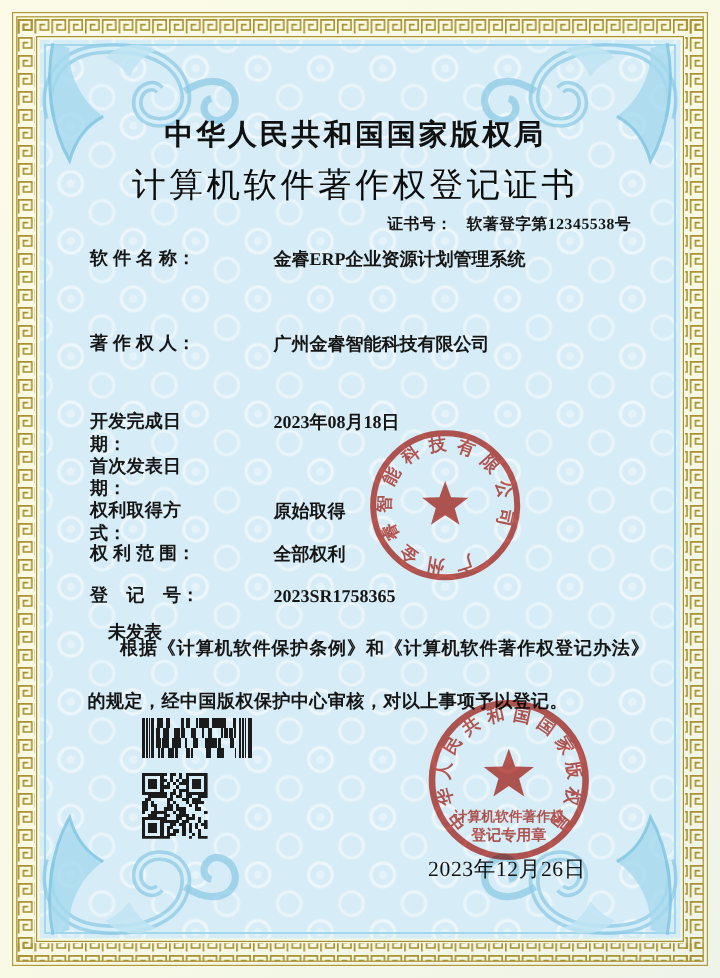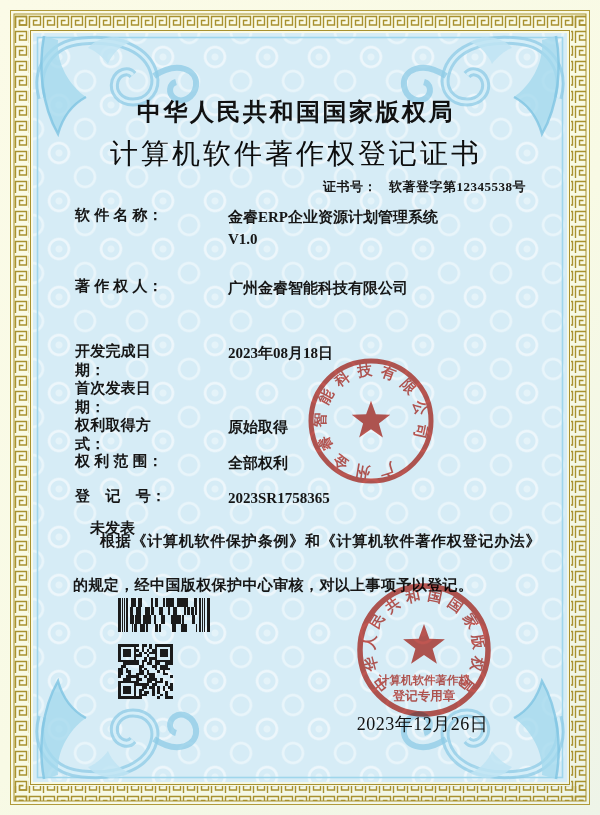--- a/index.html
+++ b/index.html
@@ -103,21 +103,20 @@
     <div class="cert-title">计算机软件著作权登记证书</div>
 
     <div class="cert-no">
       <span>证书号：</span><span class="gap"></span><span>软著登字第12345538号</span>
     </div>
 
     <div class="frow r1">
       <span class="lbl">软 件 名 称：</span>
       <span class="val">
         <div>金睿ERP企业资源计划管理系统</div>
-        <div>V1.0</div>
       </span>
     </div>
     <div class="frow r2">
       <span class="lbl">著 作 权 人：</span>
       <span class="val">广州金睿智能科技有限公司</span>
     </div>
     <div class="frow r3">
       <span class="lbl">开发完成日期：</span>
       <span class="val">2023年08月18日</span>
     </div>

